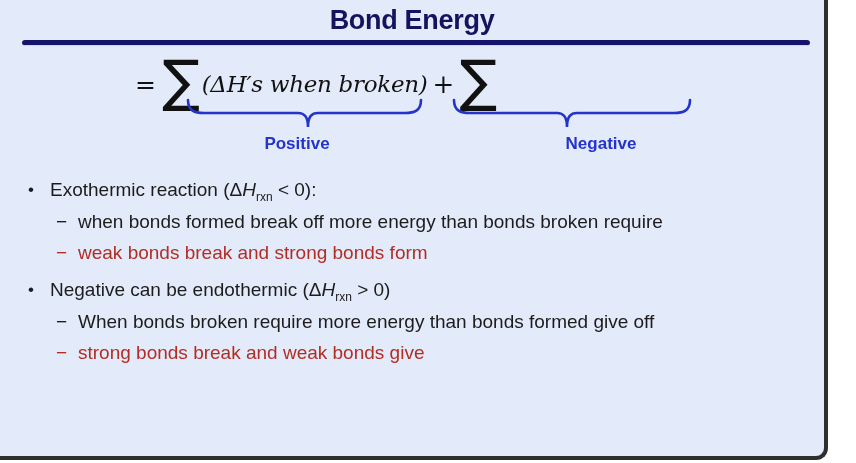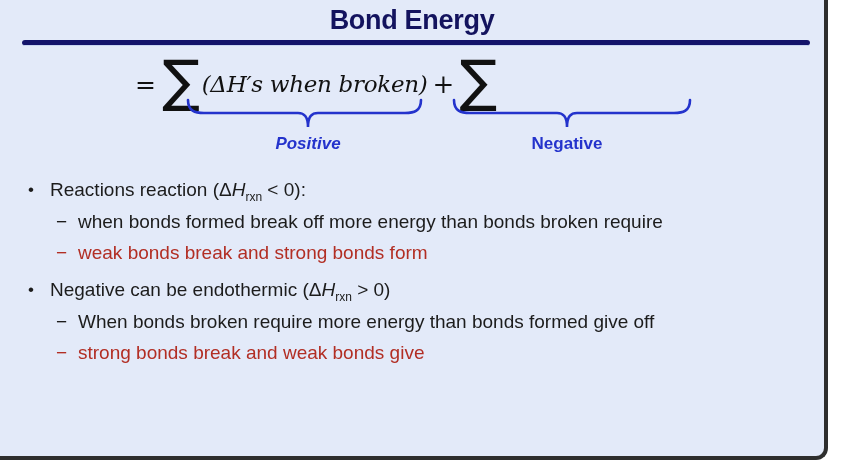--- a/index.html
+++ b/index.html
@@ -116,26 +116,26 @@
     <span class="f-sigma">∑</span>
   </div>
 
   <svg class="underbrace" style="left:186px;" width="237" height="32" viewBox="0 0 237 32">
     <path d="M 2 1 C 2 12, 9 14, 18 14 L 112 14 C 118 14, 122 17, 122 28 C 122 17, 126 14, 132 14 L 219 14 C 228 14, 235 12, 235 1"></path>
   </svg>
   <svg class="underbrace" style="left:452px;" width="240" height="32" viewBox="0 0 240 32">
     <path d="M 2 1 C 2 12, 9 14, 18 14 L 105 14 C 111 14, 115 17, 115 28 C 115 17, 119 14, 125 14 L 222 14 C 231 14, 238 12, 238 1"></path>
   </svg>
 
-  <div class="brace-label" style="left:308px;font-style:italic;">Positive</div>
-  <div class="brace-label" style="left:567px;">Negative</div>
+  <div class="brace-label" style="left:297px;">Positive</div>
+  <div class="brace-label" style="left:601px;">Negative</div>
 
   <div class="row main" style="top:177px;">
     <span class="marker">•</span>
-    <span class="text"><span>Reactions reaction (Δ</span><span class="h-ital">H</span><sub class="rxn-sub">rxn</sub><span> &lt; 0):</span></span>
+    <span class="text"><span>Exothermic reaction (Δ</span><span class="h-ital">H</span><sub class="rxn-sub">rxn</sub><span> &lt; 0):</span></span>
   </div>
 
   <div class="row sub" style="top:209px;">
     <span class="marker">−</span>
     <span class="text">when bonds formed break off more energy than bonds broken require</span>
   </div>
 
   <div class="row sub red" style="top:240px;">
     <span class="marker">−</span>
     <span class="text">weak bonds break and strong bonds form</span>

